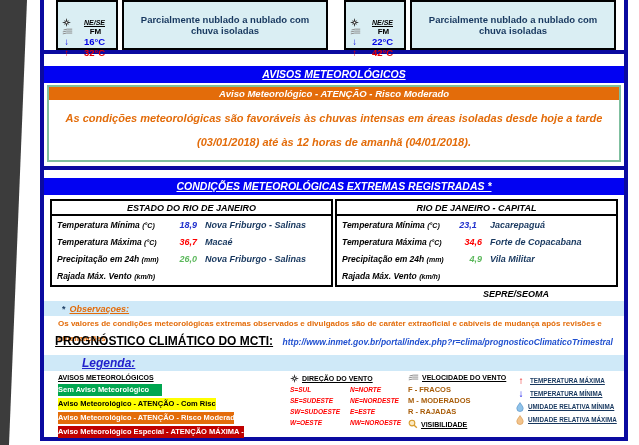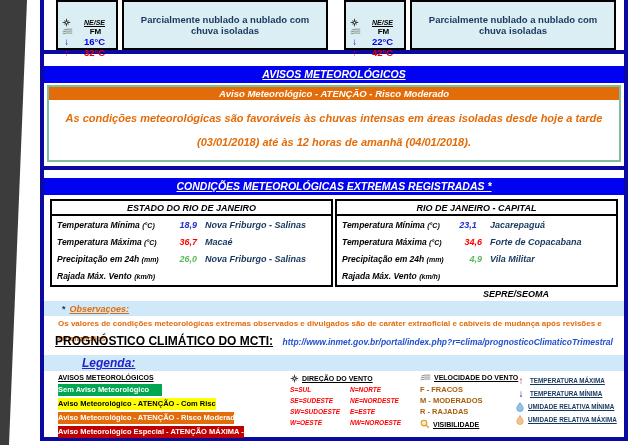--- a/index.html
+++ b/index.html
@@ -79,21 +79,21 @@
   .prog { height: 17px; line-height: 17px; text-align: center; }
   .prog-label { font-weight: bold; font-size: 12px; color: #000; text-decoration: underline; }
   .prog-link { font-weight: bold; font-style: italic; font-size: 8.5px; color: #1F4FCF; margin-left: 5px; }
   .leg-band { height: 16px; padding-left: 38px; }
   .leg-title { font-weight: bold; font-style: italic; font-size: 12px; text-decoration: underline; }
   
   .legend { position: relative; height: 66px; }
   .leg-col { position: absolute; top: 3px; }
   .colA { left: 14px; width: 232px; }
   .colB { left: 246px; width: 132px; }
-  .colC { left: 376px; width: 106px; }
+  .colC { left: 364px; width: 106px; }
   .colD { left: 472px; width: 106px; }
   .leg-h { display: flex; align-items: center; gap: 3px; font-size: 7px; font-weight: bold;
            color: #000; margin-bottom: 3px; }
   .leg-h .leg-h-txt { text-decoration: underline; }
   .bar { height: 12px; line-height: 12px; margin-bottom: 2px; 
          font-size: 7.5px; font-weight: bold; white-space: nowrap; overflow: hidden; }
   .bar0 { width: 104px; } .bar1 { width: 158px; } .bar2 { width: 176px; } .bar3 { width: 186px; }
   .dir-grid { display: grid; grid-template-columns: 60px 70px; row-gap: 4px;
               font-size: 6.5px; font-weight: bold; font-style: italic; }
   .spd-list div { font-size: 7.5px; font-weight: bold; line-height: 11px; }

